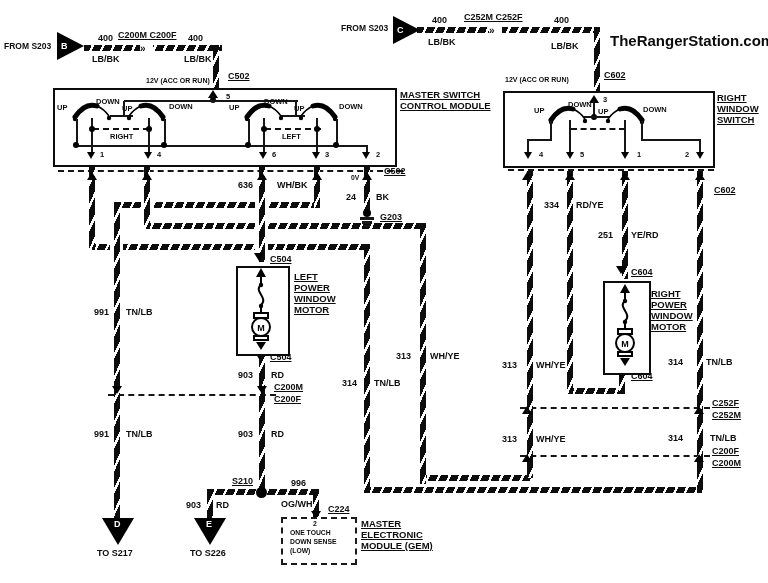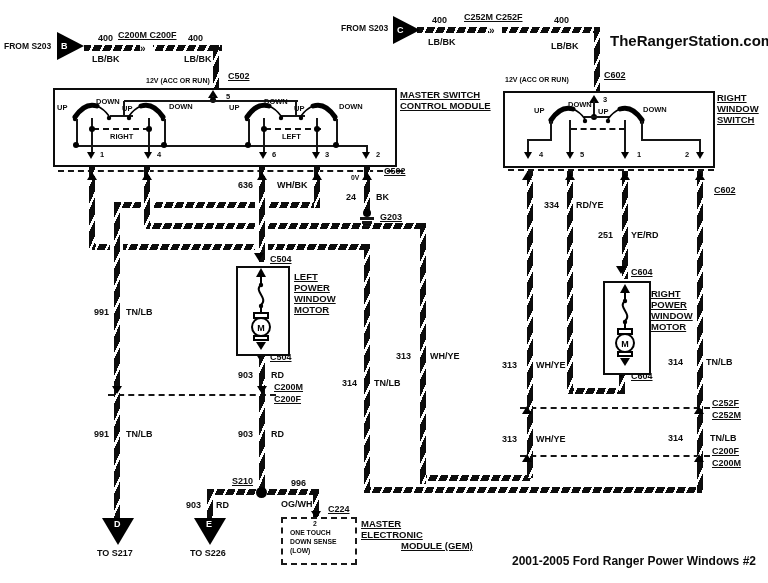--- a/index.html
+++ b/index.html
@@ -289,21 +289,21 @@
   <div class="dot" style="left:256px;top:487px;width:11px;height:11px;"></div>
   <div class="t u" style="left:232px;top:477px;">S210</div>
 
   <div class="dbox" style="left:281px;top:517px;width:72px;height:44px;"></div>
   <div class="t t65" style="left:313px;top:520px;">2</div>
   <div class="t t65" style="left:290px;top:529px;">ONE TOUCH</div>
   <div class="t t65" style="left:290px;top:538px;">DOWN SENSE</div>
   <div class="t t65" style="left:290px;top:547px;">(LOW)</div>
   <div class="t t95 u" style="left:361px;top:518px;">MASTER</div>
   <div class="t t95 u" style="left:361px;top:529px;">ELECTRONIC</div>
-  <div class="t t95 u" style="left:361px;top:540px;margin-left:40px;">MODULE (GEM)</div>
+  <div class="t t95 u" style="left:361px;top:540px;">MODULE (GEM)</div>
   <div class="t u" style="left:328px;top:505px;">C224</div>
 
   <div class="trid" style="left:102px;top:518px;"></div>
   <div class="wletter" style="left:114px;top:520px;">D</div>
   <div class="t" style="left:97px;top:549px;">TO S217</div>
   <div class="trid" style="left:194px;top:518px;"></div>
   <div class="wletter" style="left:206px;top:520px;">E</div>
   <div class="t" style="left:190px;top:549px;">TO S226</div>
 
   <div class="t t8" style="left:4px;top:42px;">FROM S203</div>
@@ -365,15 +365,14 @@
   <div class="t" style="left:668px;top:434px;">314</div>
   <div class="t" style="left:710px;top:434px;">TN/LB</div>
   <div class="t" style="left:544px;top:201px;">334</div>
   <div class="t" style="left:576px;top:201px;">RD/YE</div>
   <div class="t" style="left:598px;top:231px;">251</div>
   <div class="t" style="left:631px;top:231px;">YE/RD</div>
   <div class="t" style="left:291px;top:479px;">996</div>
   <div class="t" style="left:281px;top:500px;">OG/WH</div>
 
   <div class="t t15" style="left:610px;top:33px;">TheRangerStation.com</div>
-  <div class="t t12" style="left:512px;top:555px;">2001-2005 Ford Ranger Power Windows #2</div>
 
 </div>
 
 </body></html>

